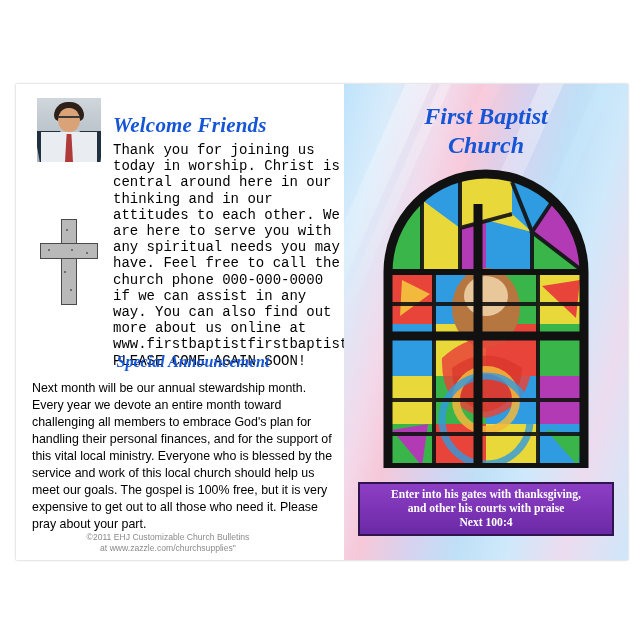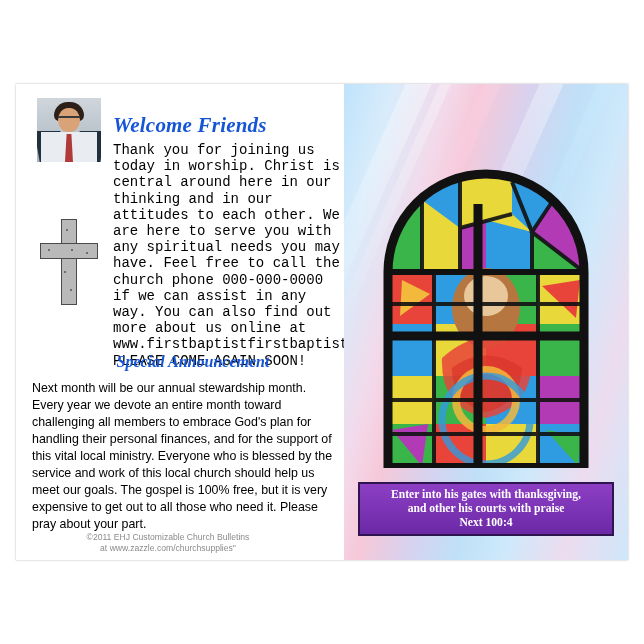--- a/index.html
+++ b/index.html
@@ -293,20 +293,24 @@
     </div>
 
     <div id="right-panel">
 
       <div class="ray" style="left:18px; background:linear-gradient(180deg, rgba(255,255,255,0.85), rgba(255,255,255,0));"></div>
       <div class="ray" style="left:52px; width:10px; background:linear-gradient(180deg, rgba(255,255,255,0.7), rgba(255,255,255,0));"></div>
       <div class="ray" style="left:96px; width:16px; background:linear-gradient(180deg, rgba(255,210,230,0.7), rgba(255,255,255,0));"></div>
       <div class="ray" style="left:152px; width:22px; background:linear-gradient(180deg, rgba(255,255,255,0.8), rgba(255,255,255,0));"></div>
       <div class="ray" style="left:210px; width:14px; background:linear-gradient(180deg, rgba(200,235,255,0.85), rgba(255,255,255,0));"></div>
 
+      <div class="church-title">
+        <div>First Baptist</div>
+        <div>Church</div>
+      </div>
 
       <div id="window-art">
         <svg width="208" height="300" viewBox="0 0 208 300" xmlns="http://www.w3.org/2000/svg">
           <defs>
             <clipPath id="winclip">
               <path d="M6 300 L6 104 A98 98 0 0 1 202 104 L202 300 Z"></path>
             </clipPath>
           </defs>
 
           <g clip-path="url(#winclip)">

